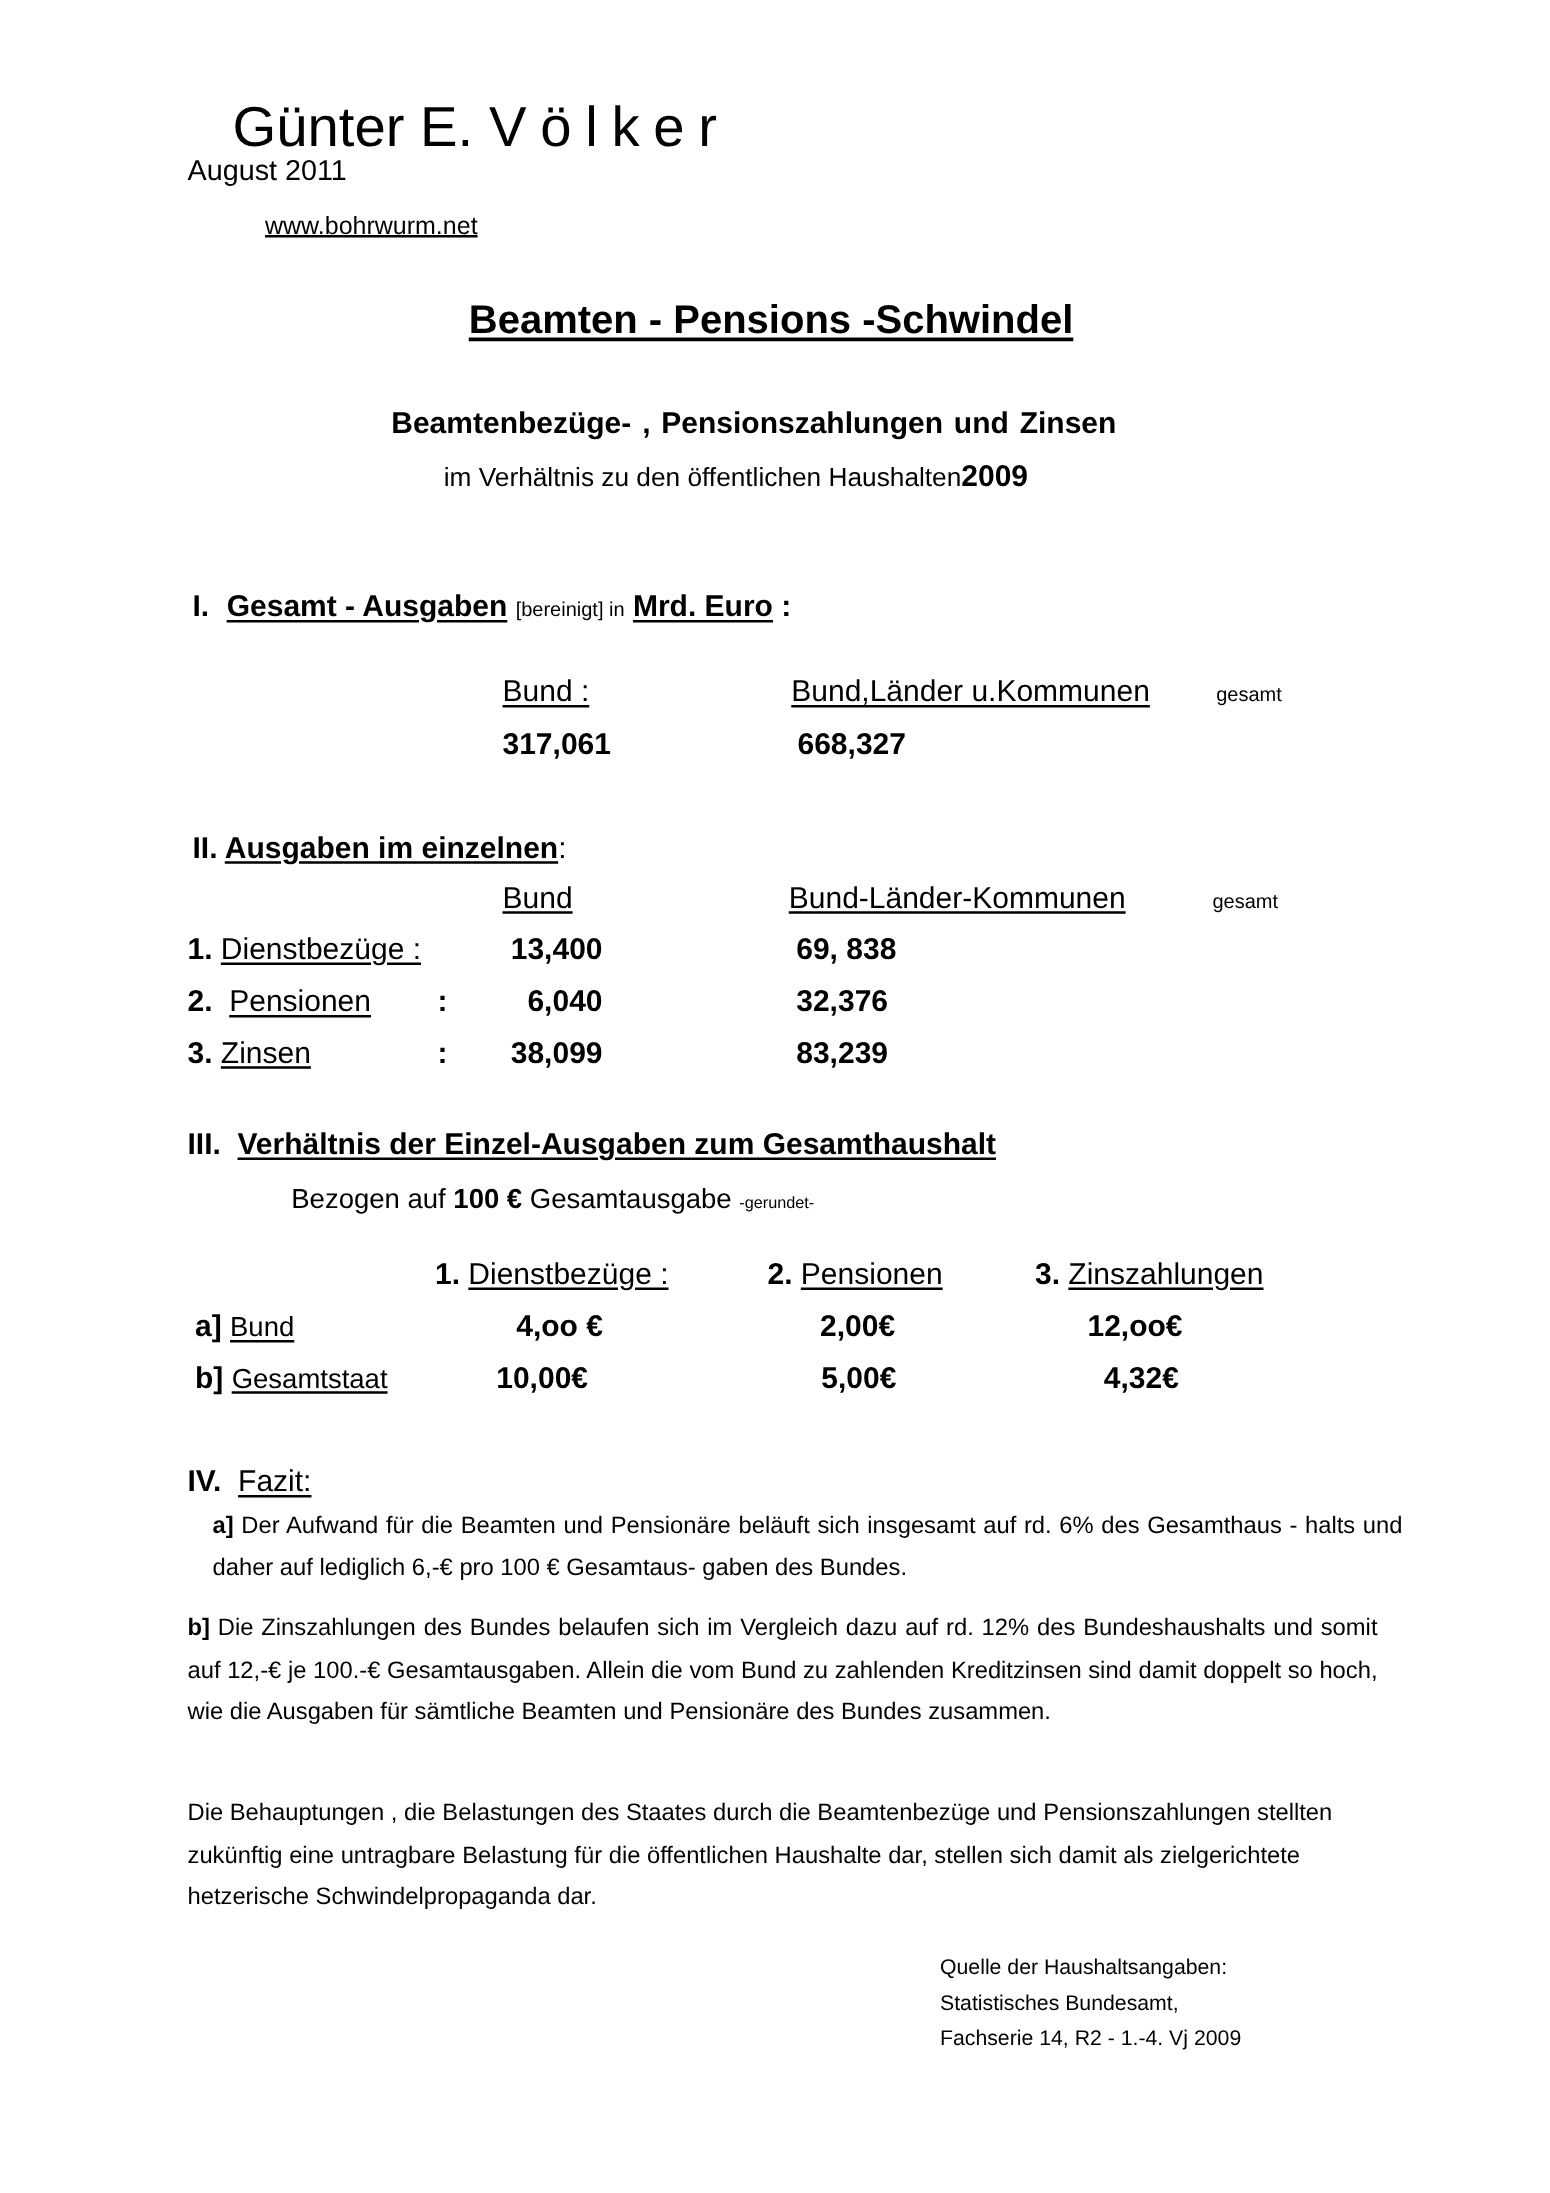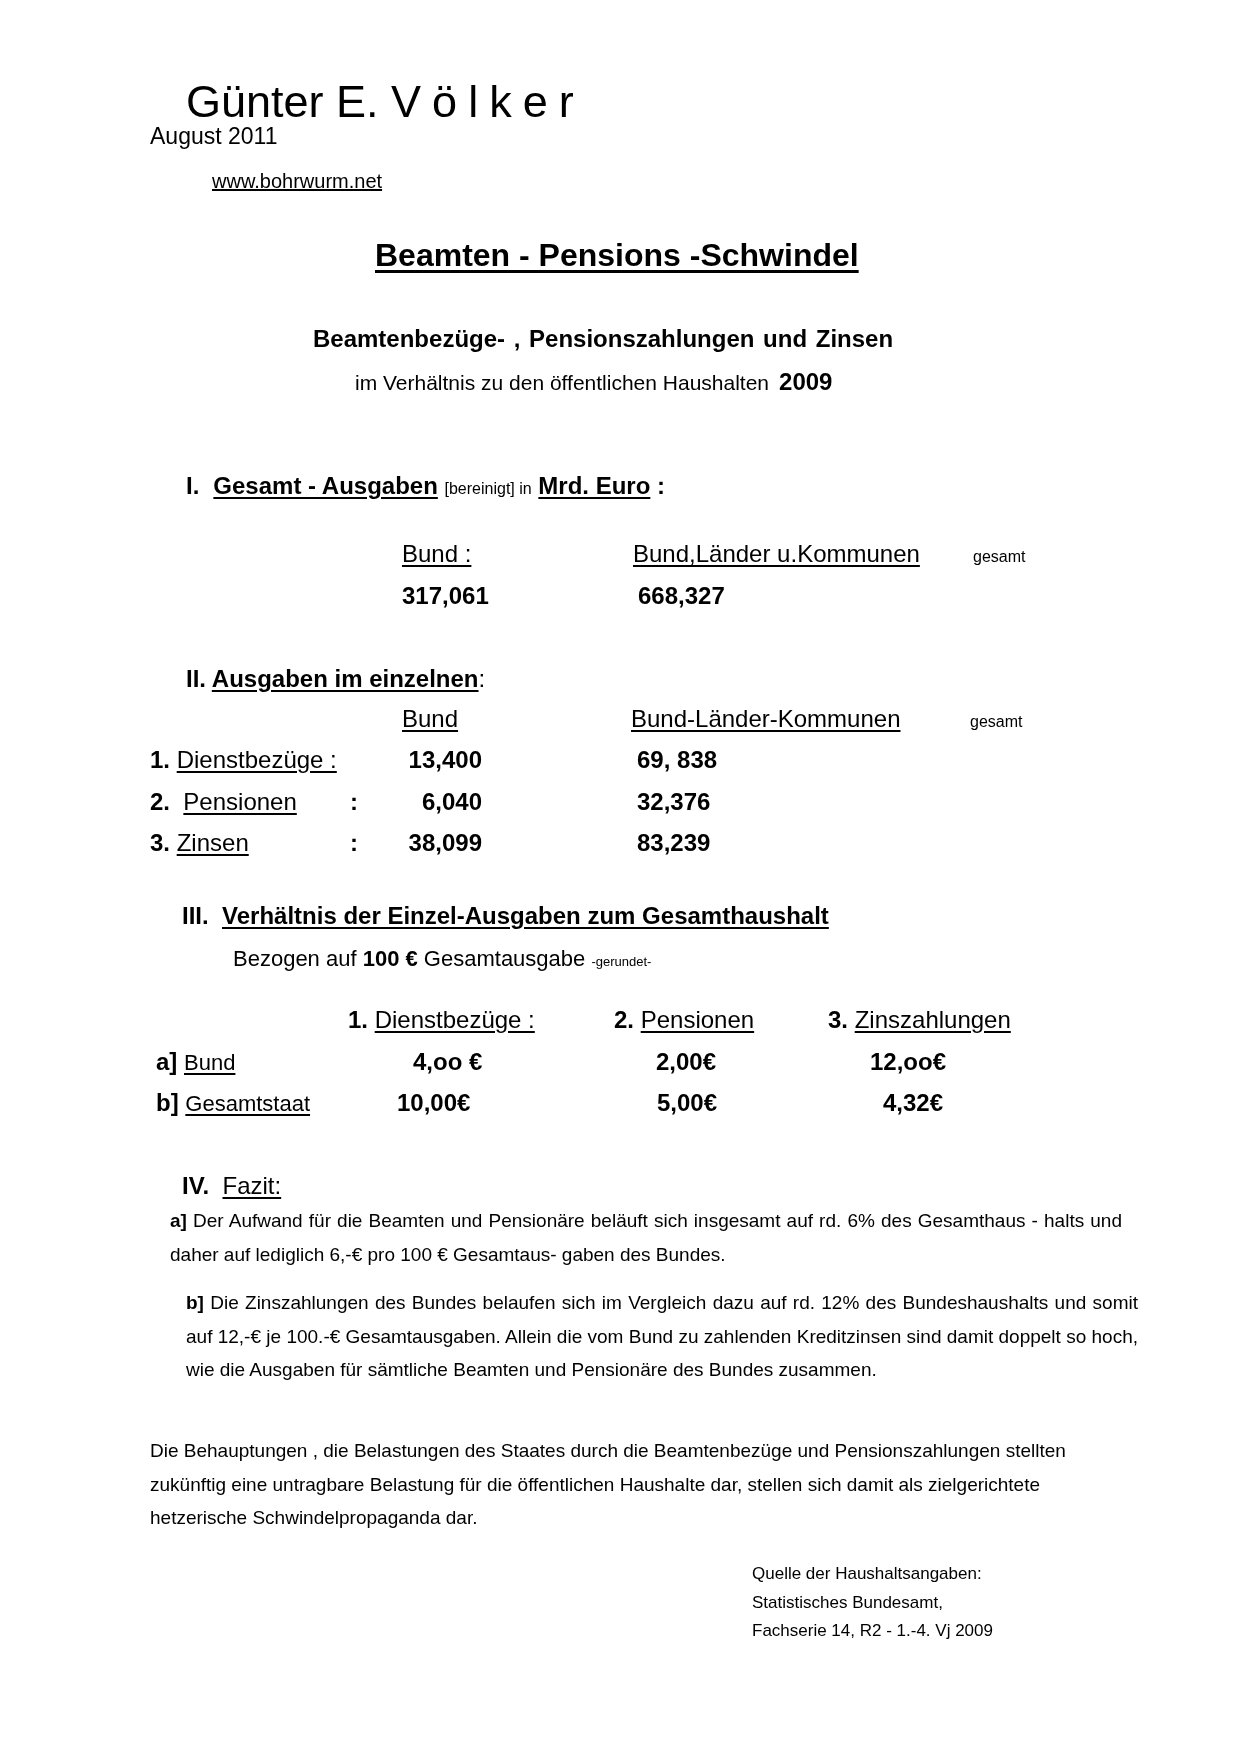--- a/index.html
+++ b/index.html
@@ -10,23 +10,23 @@
   .u { text-decoration: underline; text-underline-offset: 3px; }
 
   #author { left: 186px; top: 76px; font-size: 45px; letter-spacing: 0px; }
   #author .spaced { letter-spacing: 11px; }
   #date { left: 150px; top: 123px; font-size: 23px; }
   #url { left: 212px; top: 170px; font-size: 20px; text-decoration: underline; color:#000; }
 
   #title { left: 375px; top: 237px; font-size: 32px; font-weight: bold; text-decoration: underline; text-decoration-thickness: 3px; text-underline-offset: 4px; }
   #subtitle { left: 313px; top: 325px; font-size: 24px; font-weight: bold; word-spacing: 2px; }
   #subtitle2 { left: 355px; top: 368px; font-size: 21px; }
-  #subtitle2 .yr { font-weight: bold; font-size: 24px; margin-left: 10px; }
+  #subtitle2 .yr { font-weight: bold; font-size: 24px; margin-left: 0; }
 
-  .sec { font-size: 24px; font-weight: bold; margin-left: 32px; }
+  .sec { font-size: 24px; font-weight: bold; }
   .small { font-size: 16px; font-weight: normal; }
   .colh { font-size: 24px; text-decoration: underline; text-underline-offset: 3px; }
   .num { font-size: 24px; font-weight: bold; }
 
   #s1 { left: 154px; top: 472px; }
   #s1 .gap { display:inline-block; width: 14px; }
   #s1-bund { left: 402px; top: 540px; }
   #s1-blk { left: 633px; top: 540px; }
   #s1-gesamt { left: 973px; top: 548px; font-size: 16px; }
   #s1-v1 { left: 402px; top: 582px; }
@@ -51,21 +51,21 @@
   .rl3 { left: 156px; font-size: 24px; }
   .rl3 .n { font-weight: bold; }
   .rl3 .lab { font-family: "Liberation Sans", sans-serif; font-size: 22px; text-decoration: underline; text-underline-offset: 3px; }
   .v3 { font-size: 24px; font-weight: bold; }
 
   #s4 { left: 150px; top: 1172px; font-size: 24px; }
   #s4 .lab { font-weight: normal; text-decoration: underline; text-underline-offset: 3px; }
 
   .para { left: 150px; width: 952px; font-size: 19px; line-height: 33.5px; white-space: normal; text-align: justify; }
   #p-a { top: 1204px; margin-left: 20px; }
-  #p-b { top: 1286px; margin-left: 36px; }
+  #p-b { top: 1286px; }
   #p-c { top: 1434px; text-align: left; }
 
   #source { left: 752px; top: 1560px; font-size: 17px; line-height: 28.5px; white-space: normal; }
   #source .q { font-weight: normal; }
 </style>
 </head>
 <body>
 
 <div id="author" class="abs arial">
   <span>Günter E.</span>

